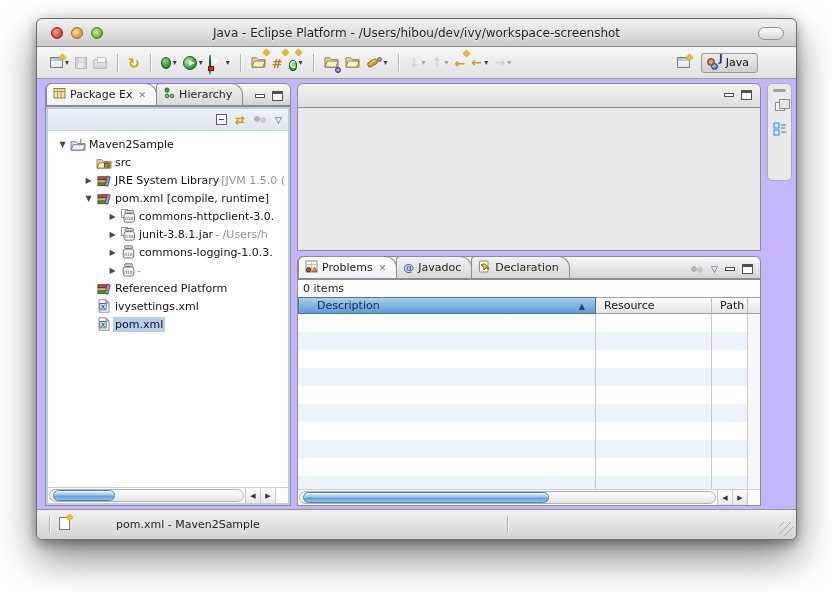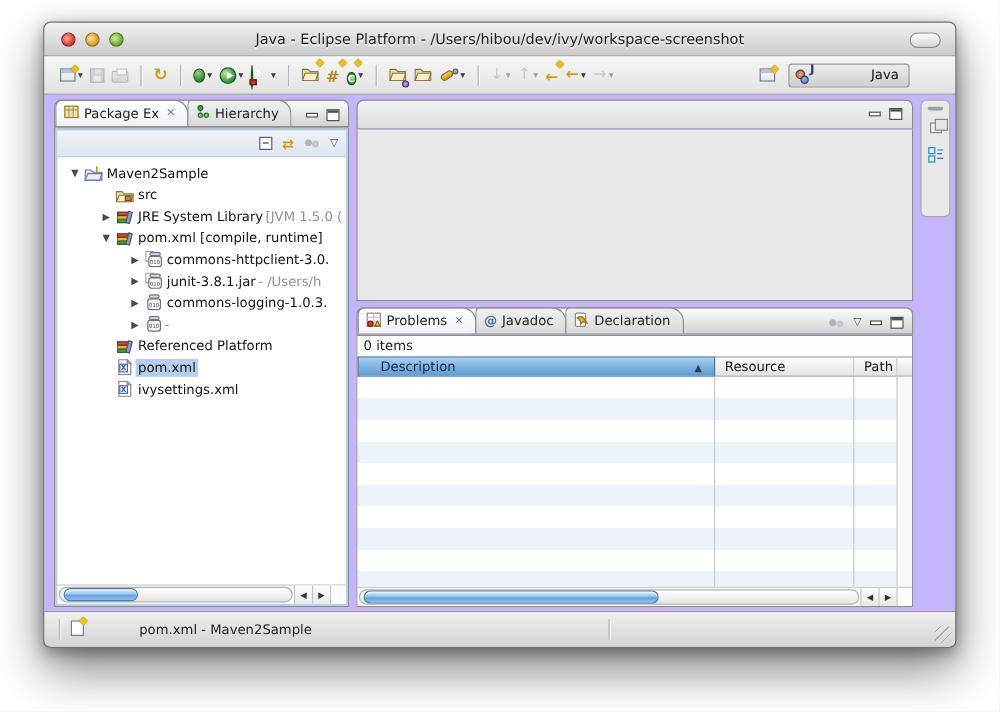--- a/index.html
+++ b/index.html
@@ -67,21 +67,21 @@
   .pdot { position:absolute; width:6px; height:6px; border-radius:50%; background:radial-gradient(circle at 2px 2px,#cdb6e8,#7a4fb0); border:1px solid #4a2a78; right:-2px; bottom:-1px; }
   .fold-wrap { position:relative; }
 
   .persp { margin-left:auto; display:flex; align-items:center; gap:8px; padding-right:28px; }
   .java-btn { display:flex; align-items:center; gap:4px; padding:2px 8px 2px 5px; border:1px solid #979797;
     border-radius:3px; background:linear-gradient(#e9e9e9,#cicic1,#cfcfcf); background:linear-gradient(#ececec,#cfcfcf); }
   .ic-java { position:relative; width:15px; height:14px; }
   .ic-java .b1 { position:absolute; left:0; top:2px; width:8px; height:8px; border-radius:50%; background:radial-gradient(circle at 3px 3px,#e8b49a,#a85432); border:1px solid #70351c; }
   .ic-java .b2 { position:absolute; left:4px; top:7px; width:7px; height:7px; border-radius:50%; background:radial-gradient(circle at 2px 2px,#b0b8e8,#4a5aa8); border:1px solid #2c3a78; }
   .ic-java .jj { position:absolute; right:-1px; top:-3px; font-size:10px; font-weight:bold; color:#2a3c6e; }
-  .java-label { font-size:11px; color:#111;margin-left:44px; }
+  .java-label { font-size:11px; color:#111; }
 
   
   .workspace { position:absolute; left:0; top:60px; right:0; bottom:30px; background:#c4b5fd; }
   .panel { position:absolute; }
 
   .tabbar { position:absolute; left:0; top:0; right:0; height:23px;
     background:linear-gradient(#fbfbfb,#d3d3d3); border:1px solid #8d8d8d; border-radius:6px 6px 0 0;
     display:flex; align-items:flex-end; }
   .tab { display:flex; align-items:center; gap:4px; height:22px; padding:0 10px 0 6px;
     font-size:11px; color:#222; border:1px solid #8d8d8d; border-bottom:none;
@@ -467,33 +467,33 @@
             <div class="trow d1">
               <span class="arrow"></span>
               <span class="ticn">
                 <svg width="12" height="14" viewBox="0 0 12 14">
                     <path d="M1 0.8h7l3 3v9.4H1z" fill="#fff" stroke="#8a8a8a"></path>
                     <path d="M8 0.8l3 3H8z" fill="#d9d9d9" stroke="#8a8a8a"></path>
                     <rect x="1.8" y="4.5" width="6.4" height="6.4" fill="#eef3fd" stroke="#4a6cb4"></rect>
                     <text x="5" y="9.6" font-size="6" font-weight="bold" text-anchor="middle" fill="#3a5cae">X</text>
                   </svg>
               </span>
-              <span class="tlabel sel">pom.xml</span>
+              <span class="tlabel">ivysettings.xml</span>
             </div>
             <div class="trow d1">
               <span class="arrow"></span>
               <span class="ticn">
                 <svg width="12" height="14" viewBox="0 0 12 14">
                     <path d="M1 0.8h7l3 3v9.4H1z" fill="#fff" stroke="#8a8a8a"></path>
                     <path d="M8 0.8l3 3H8z" fill="#d9d9d9" stroke="#8a8a8a"></path>
                     <rect x="1.8" y="4.5" width="6.4" height="6.4" fill="#eef3fd" stroke="#4a6cb4"></rect>
                     <text x="5" y="9.6" font-size="6" font-weight="bold" text-anchor="middle" fill="#3a5cae">X</text>
                   </svg>
               </span>
-              <span class="tlabel">ivysettings.xml</span>
+              <span class="tlabel sel">pom.xml</span>
             </div>
           </div>
 
           <div class="hscroll">
             <div class="strack">
               <div class="sthumb" style="left:3px; width:62px;"></div>
             </div>
             <div class="sbtn">
                 <span>◀</span>
               </div>

